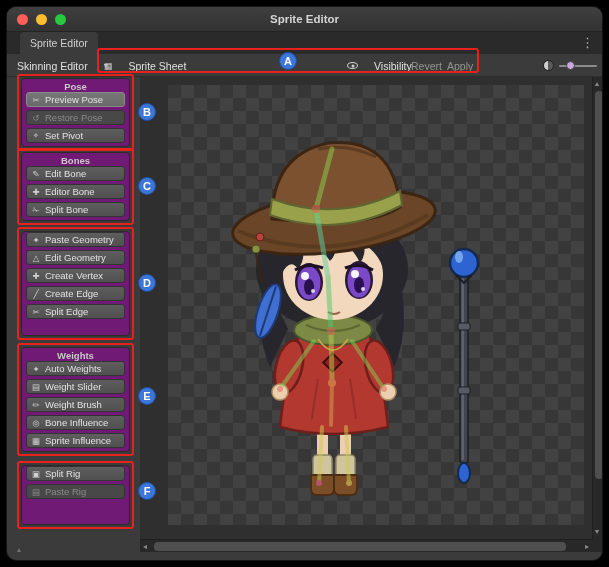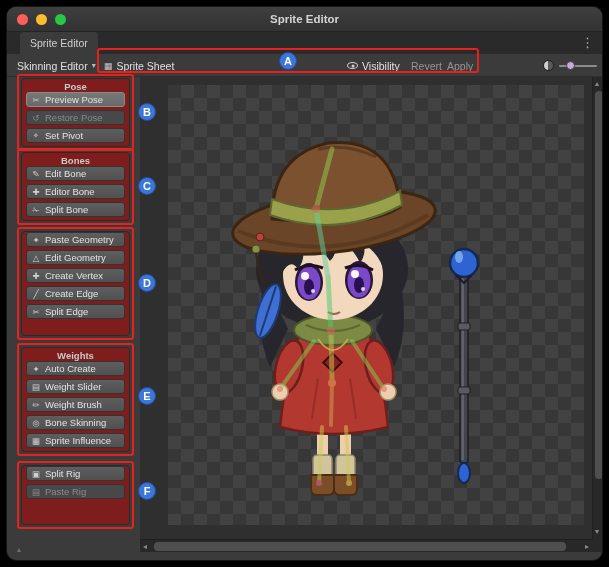--- a/index.html
+++ b/index.html
@@ -22,40 +22,40 @@
   
   .tabrow { position:absolute; left:0; top:25px; width:595px; height:22px; background:#2a2a2a; }
   .tab { position:absolute; left:13px; bottom:0; height:22px; line-height:22px;
          padding:0 10px; background:#3b3b3b; color:#cfcfcf; font-size:10.5px;
          border-radius:4px 4px 0 0; }
   .kebab { position:absolute; right:8px; top:3px; color:#b4b4b4; font-size:13px; cursor:default; }
 
   
   .toolbar { position:absolute; left:0; top:47px; width:595px; height:23px;
              background:#3b3b3b; border-bottom:1px solid #2d2d2d; font-size:10.5px; color:#e0e0e0; }
-  .toolbar > div { position:absolute; top:0; height:23px; display:flex; align-items:center; gap:4px; white-space:nowrap; }
+  .toolbar > div { position:absolute; top:0; height:23px; display:flex; align-items:center; gap:16px; white-space:nowrap; }
   .dropdown { left:10px; cursor:default; }
   .dropdown .caret { font-size:8px; color:#bdbdbd; }
   .tb-sprite-sheet { left:97px; }
   .ticon { font-size:9px; color:#c8c8c8; }
   .tb-visibility { left:340px; }
   .eye { width:11px; height:7px; border:1.3px solid #cfcfcf; border-radius:50%; position:relative; display:inline-block; }
   .eye .pupil { position:absolute; left:50%; top:50%; transform:translate(-50%,-50%);
                 width:3px; height:3px; border-radius:50%; background:#cfcfcf; }
   .tb-revert { left:404px; color:#959595; }
   .tb-apply  { left:440px; color:#959595; }
   .rgbtoggle { left:536px; top:6px !important; height:11px !important; width:11px; border-radius:50%;
                background:linear-gradient(90deg,#cfcfcf 50%,#5a5a5a 50%); border:1px solid #222; }
   .zoom { left:552px; width:38px; }
   .ztrack { position:absolute; left:0; top:11px; width:38px; height:2px; background:#8b8b8b; border-radius:1px; }
   .zthumb { position:absolute; left:7px; top:7px; width:9px; height:9px; border-radius:50%;
             background:#c9a9da; border:1px solid #3a3a3a; }
 
   
-  .panel { position:absolute; left:14px; width:109px; background:#7f1d1d;
+  .panel { position:absolute; left:14px; width:109px; background:#701a75;
            border:1px solid #2a2a2a; border-radius:4px; }
   .ptitle { height:13px; padding-top:2px; text-align:center; font-size:9.5px;
             font-weight:bold; color:#c9c9c9; }
   .pbtn { height:15px; margin:0 4px 3px 4px; display:flex; align-items:center; gap:4px;
           padding:0 4px; background:linear-gradient(#5e5e5e,#505050); border:1px solid #333;
           border-radius:3px; color:#e3e3e3; font-size:9.5px; cursor:default; overflow:hidden; }
   .pbtn .ic { font-size:8.5px; color:#cfcfcf; width:10px; text-align:center; flex:none; }
   .pbtn.active { background:linear-gradient(#777,#696969); border-color:#8a8a8a; }
   .pbtn.disabled { color:#8b8b8b; background:#484848; }
   .pbtn.disabled .ic { color:#8b8b8b; }
@@ -282,33 +282,33 @@
       <div class="pbtn">
         <span class="ic">✂</span>
         <span>Split Edge</span>
       </div>
     </div>
 
     <div class="panel p-weights">
       <div class="ptitle">Weights</div>
       <div class="pbtn">
         <span class="ic">✦</span>
-        <span>Auto Create</span>
+        <span>Auto Weights</span>
       </div>
       <div class="pbtn">
         <span class="ic">▤</span>
         <span>Weight Slider</span>
       </div>
       <div class="pbtn">
         <span class="ic">✏</span>
         <span>Weight Brush</span>
       </div>
       <div class="pbtn">
         <span class="ic">◎</span>
-        <span>Bone Skinning</span>
+        <span>Bone Influence</span>
       </div>
       <div class="pbtn">
         <span class="ic">▦</span>
         <span>Sprite Influence</span>
       </div>
     </div>
 
     <div class="panel p-rig">
       <div class="pbtn">
         <span class="ic">▣</span>

